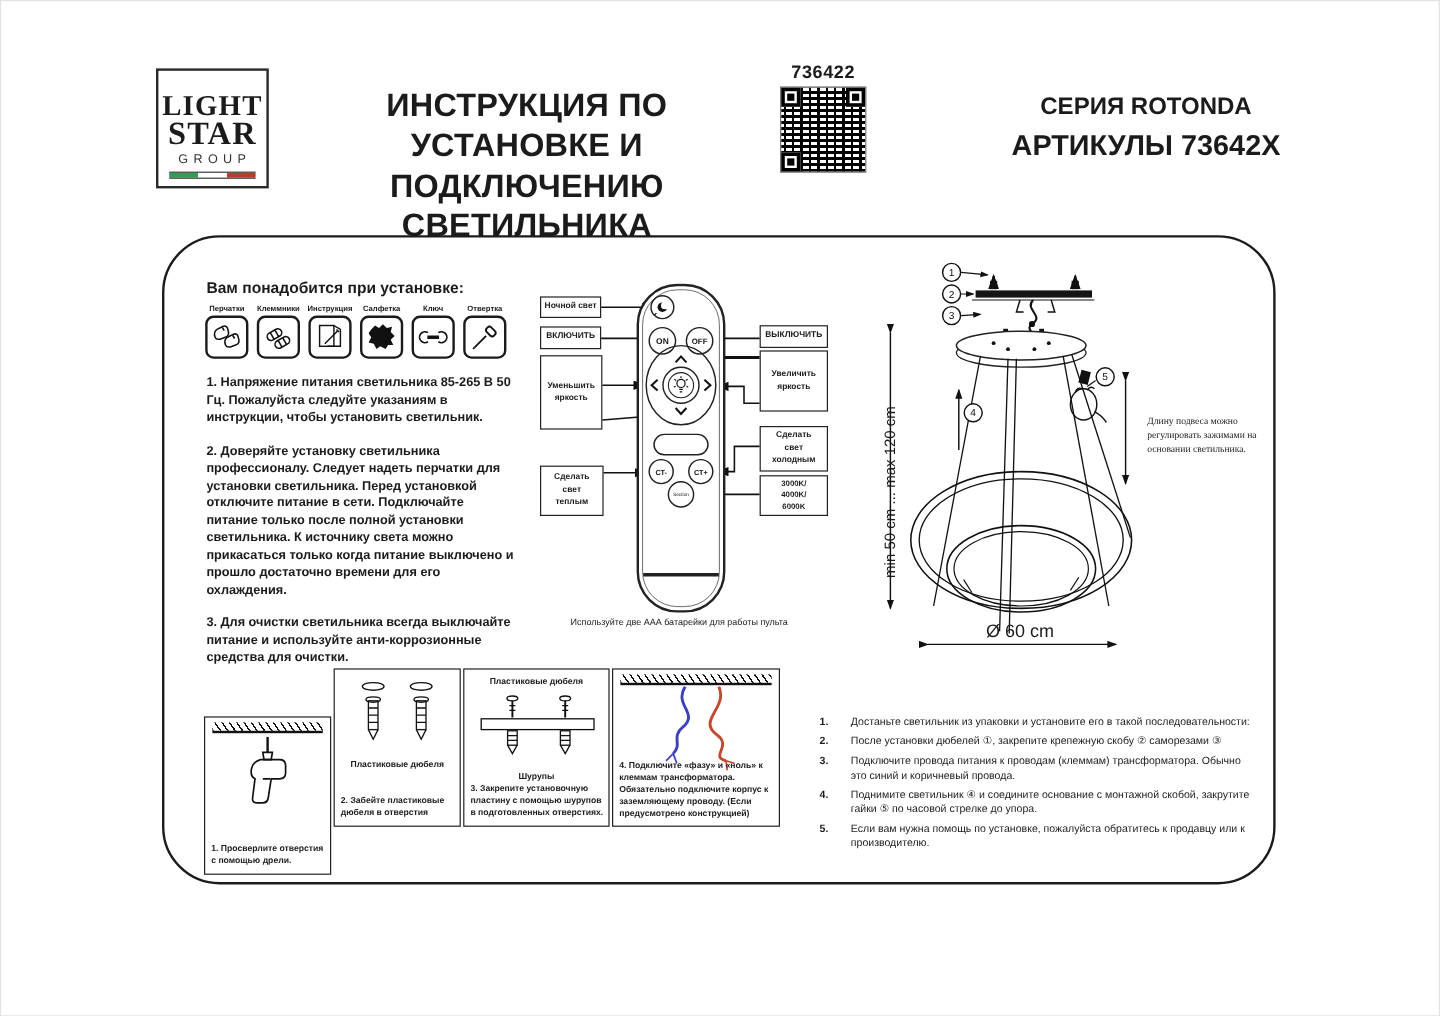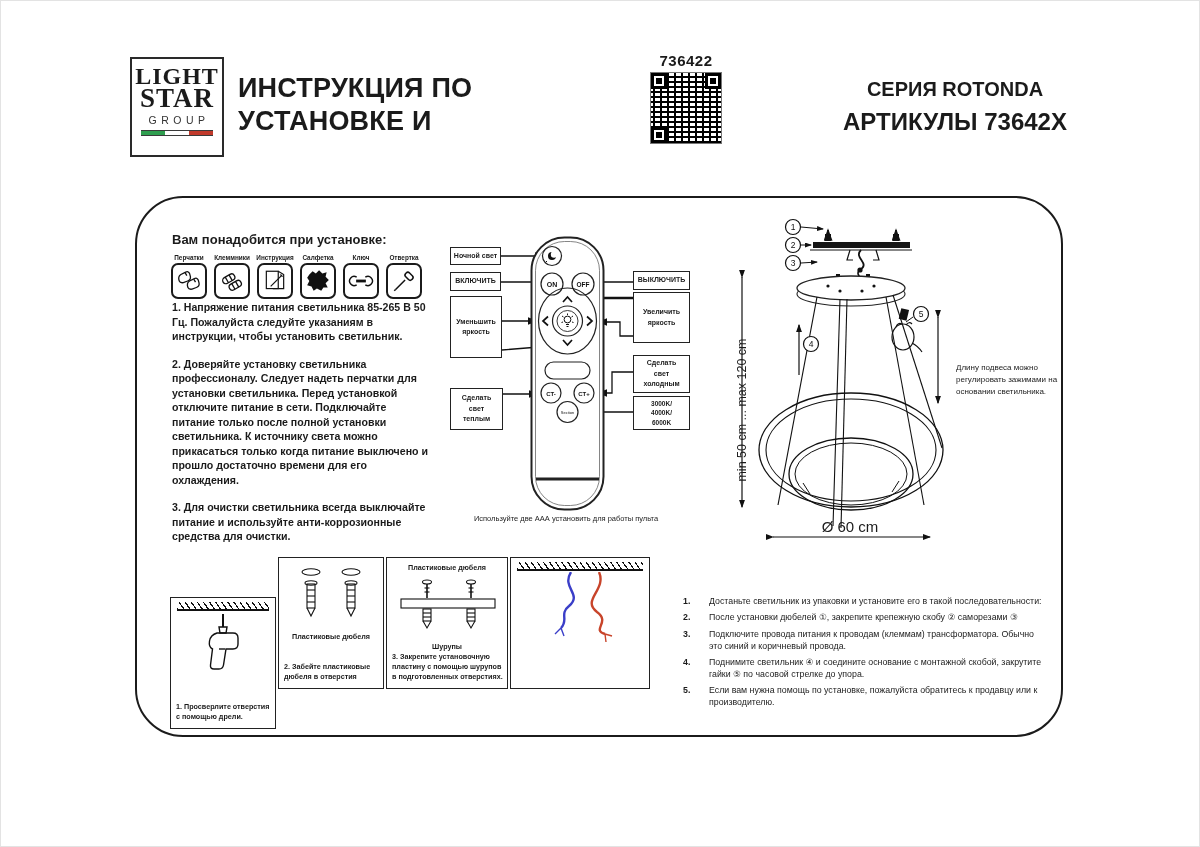--- a/index.html
+++ b/index.html
@@ -8,28 +8,28 @@
   }
   *{box-sizing:border-box; margin:0; padding:0;}
   html,body{background:#fff;}
   .page{position:relative; width:1200px; height:847px; background:#fff;
     font-family:"Liberation Sans", sans-serif; color:var(--ink); overflow:hidden;
     box-shadow:inset 0 0 0 1px #e3e3e3;}
   .abs{position:absolute;}
 
   
   .logo-box{left:130px; top:57px; width:94px; height:100px; border:2px solid #2a2a2a;
-    text-align:center; padding-top:7px;}
+    text-align:center; padding-top:20px;}
   .logo-word{font-family:"Liberation Serif", serif; font-weight:bold; line-height:0.88;}
   .logo-l1{font-size:24px; letter-spacing:1px;}
   .logo-l2{font-size:27px; letter-spacing:1px;text-align:center;}
   .logo-group{font-size:10.5px; letter-spacing:4.5px; margin-top:3px; color:#333; text-indent:4px;}
   .logo-flag{height:6px; margin:4px 9px 0; border-top:1.5px solid #3a3a3a; border-bottom:1.5px solid #3a3a3a;
     background:linear-gradient(90deg, var(--flag_green) 0 33%, #fff 33% 67%, var(--flag_red) 67% 100%);}
-  .doc-title{left:238px; top:72px; width:402px; text-align:left; font-size:27px;
+  .doc-title{left:238px; top:72px; width:402px; text-align:center; font-size:27px;
     font-weight:700; line-height:1.24; letter-spacing:0.2px;}
   .qr-block{top:52px; width:76px; text-align:center;}
   .qr1{left:648px;} .qr2{left:730px;}
   .qr-num{font-size:15px; font-weight:700; letter-spacing:0.5px;}
   .qr{position:relative; width:72px; height:72px; margin:3px auto 0; border:1px solid #777;
     background-image:
       repeating-linear-gradient(0deg, #000 0 2px, transparent 2px 5px),
       repeating-linear-gradient(90deg, #fff 0 2px, #000 2px 4px, #fff 4px 7px);}
   .finder{position:absolute; width:16px; height:16px; background:#fff; border:3px solid #000;}
   .finder::after{content:""; position:absolute; left:2px; top:2px; width:6px; height:6px; background:#000;}
@@ -42,42 +42,42 @@
   .main-frame{left:135px; top:196px; width:928px; height:541px;
     border:2px solid var(--ink); border-radius:48px;}
 
   
   .tools-heading{left:172px; top:232px; font-size:13px; font-weight:700;}
   .tools-row{left:169px; top:254px; width:260px; display:flex; gap:3px;}
   .tool{width:40px; text-align:center;}
   .tool-label{font-size:6.4px; font-weight:700; margin-bottom:2px; white-space:nowrap;}
   .tool-box{width:36px; height:36px; border:2px solid var(--ink); border-radius:7px;
     margin:0 auto; display:flex; align-items:center; justify-content:center;}
-  .warnings{left:172px; top:300px; width:260px; font-size:10.6px; font-weight:600; line-height:1.37;}
+  .warnings{left:172px; top:312px; width:260px; font-size:10.6px; font-weight:600; line-height:1.37;}
   .warnings p{margin-bottom:13px;}
 
   
   .co{border:1.5px solid #222; background:#fff; display:flex; align-items:center;
     justify-content:center; text-align:center; font-size:7px; font-weight:600; line-height:1.5;}
   .co-night{left:450px; top:247px; width:51px; height:18px;}
   .co-on{left:450px; top:272px; width:51px; height:19px;}
   .co-dec{left:450px; top:296px; width:52px; height:62px; padding:0 7px;}
   .co-warm{left:450px; top:388px; width:53px; height:42px; padding:0 10px;}
   .co-off{left:633px; top:271px; width:57px; height:19px;}
   .co-inc{left:633px; top:292px; width:57px; height:51px; padding:0 9px;}
   .co-cold{left:633px; top:355px; width:57px; height:38px; padding:0 9px;}
   .co-kelvin{left:633px; top:396px; width:57px; height:34px; flex-direction:column; font-size:6.5px; line-height:1.45;}
   .remote-caption{left:448px; top:514px; width:236px; text-align:center; font-size:7.5px;
     font-weight:500; color:#222;}
 
   
   .dim-v{left:735px; top:505px; width:190px; text-align:center; font-size:12.5px;
     transform:rotate(-90deg); transform-origin:left top; white-space:nowrap;}
   .dim-d{left:790px; top:518px; width:120px; text-align:center; font-size:15px;}
-  .pendant-note{left:956px; top:362px; width:112px; font-size:8px; line-height:1.5;}
+  .pendant-note{left:956px; top:345px; width:112px; font-size:8px; line-height:1.5;font-family:Liberation Serif, serif;}
 
   
   .panel{border:1.5px solid #222; top:557px; height:132px;}
   .panel1{left:170px; width:106px;margin-top:40px;}
   .panel2{left:278px; width:106px;}
   .panel3{left:386px; width:122px;}
   .panel4{left:510px; width:140px;}
   .hatch{position:absolute; left:6px; right:6px; top:4px; height:9px;
     border-bottom:2px solid #111;
     background:repeating-linear-gradient(55deg, #111 0 1.2px, transparent 1.2px 5px);}
@@ -108,20 +108,21 @@
 
   <div class="abs logo-box">
     <div class="logo-word logo-l1">LIGHT</div>
     <div class="logo-word logo-l2">STAR</div>
     <div class="logo-group">GROUP</div>
     <div class="logo-flag"></div>
   </div>
 
   <div class="abs doc-title">
     <div>ИНСТРУКЦИЯ ПО УСТАНОВКЕ И</div>
+    <div>ПОДКЛЮЧЕНИЮ СВЕТИЛЬНИКА</div>
   </div>
 
   <div class="abs qr-block qr1">
     <div class="qr-num">736422</div>
     <div class="qr">
       <div class="finder f-tl"></div>
         <div class="finder f-tr"></div>
         <div class="finder f-bl"></div>
     </div>
   </div>
@@ -293,21 +294,21 @@
     <circle cx="21" cy="157" r="10" fill="#fff" stroke="#222" stroke-width="1.2"></circle>
     <text x="21" y="159.6" font-size="6" font-weight="bold" text-anchor="middle">CT-</text>
     <circle cx="54" cy="157" r="10" fill="#fff" stroke="#222" stroke-width="1.2"></circle>
     <text x="54" y="159.6" font-size="6" font-weight="bold" text-anchor="middle">CT+</text>
     <circle cx="37.5" cy="176" r="10.5" fill="#fff" stroke="#222" stroke-width="1.2"></circle>
     <text x="37.5" y="177.6" font-size="4" text-anchor="middle">Section</text>
 
     <line x1="6" y1="243" x2="69" y2="243" stroke="#222" stroke-width="3"></line>
   </svg>
 
-  <div class="abs remote-caption">Используйте две ААА установить для работы пульта</div>
+  <div class="abs remote-caption">Используйте две ААА батарейки для работы пульта</div>
 
   <svg class="abs" style="left:700px; top:213px;" width="360" height="340" viewBox="0 0 360 340">
     <defs>
       <marker id="pa" markerWidth="7" markerHeight="6" refX="6" refY="2.5" orient="auto">
         <path d="M0,0 L7,2.5 L0,5 Z" fill="#111"></path>
       </marker>
     </defs>
 
     <g>
       <circle cx="93" cy="14" r="7.5" fill="#fff" stroke="#111" stroke-width="1.2"></circle>
@@ -474,20 +475,21 @@
   </div>
 
   <div class="abs panel panel4">
     <div class="hatch"></div>
     <svg class="abs" style="left:12px; top:14px;" width="116" height="72" viewBox="0 0 116 72">
       <path class="wire-blue" fill="none" stroke-width="2.4" d="M48,0 C38,16 60,22 46,34 C36,42 46,48 38,56"></path>
       <path class="wire-blue" fill="none" stroke-width="1.4" d="M38,56 l-6,6 m6,-6 l3,8"></path>
       <path class="wire-red" fill="none" stroke-width="2.4" d="M76,0 C84,18 58,28 74,40 C88,50 68,58 82,62"></path>
       <path class="wire-red" fill="none" stroke-width="1.4" d="M82,62 l7,2 m-7,-2 l1,8"></path>
     </svg>
+    <div class="panel-caption">4. Подключите «фазу» и «ноль» к клеммам трансформатора. Обязательно подключите корпус к заземляющему проводу. (Если предусмотрено конструкцией)</div>
   </div>
 
   <div class="abs steps-list">
     <div class="step-row">
       <div class="step-num">1.</div>
       <div class="step-txt">Достаньте светильник из упаковки и установите его в такой последовательности:</div>
     </div>
     <div class="step-row">
       <div class="step-num">2.</div>
       <div class="step-txt">После установки дюбелей ①, закрепите крепежную скобу ② саморезами ③</div>

